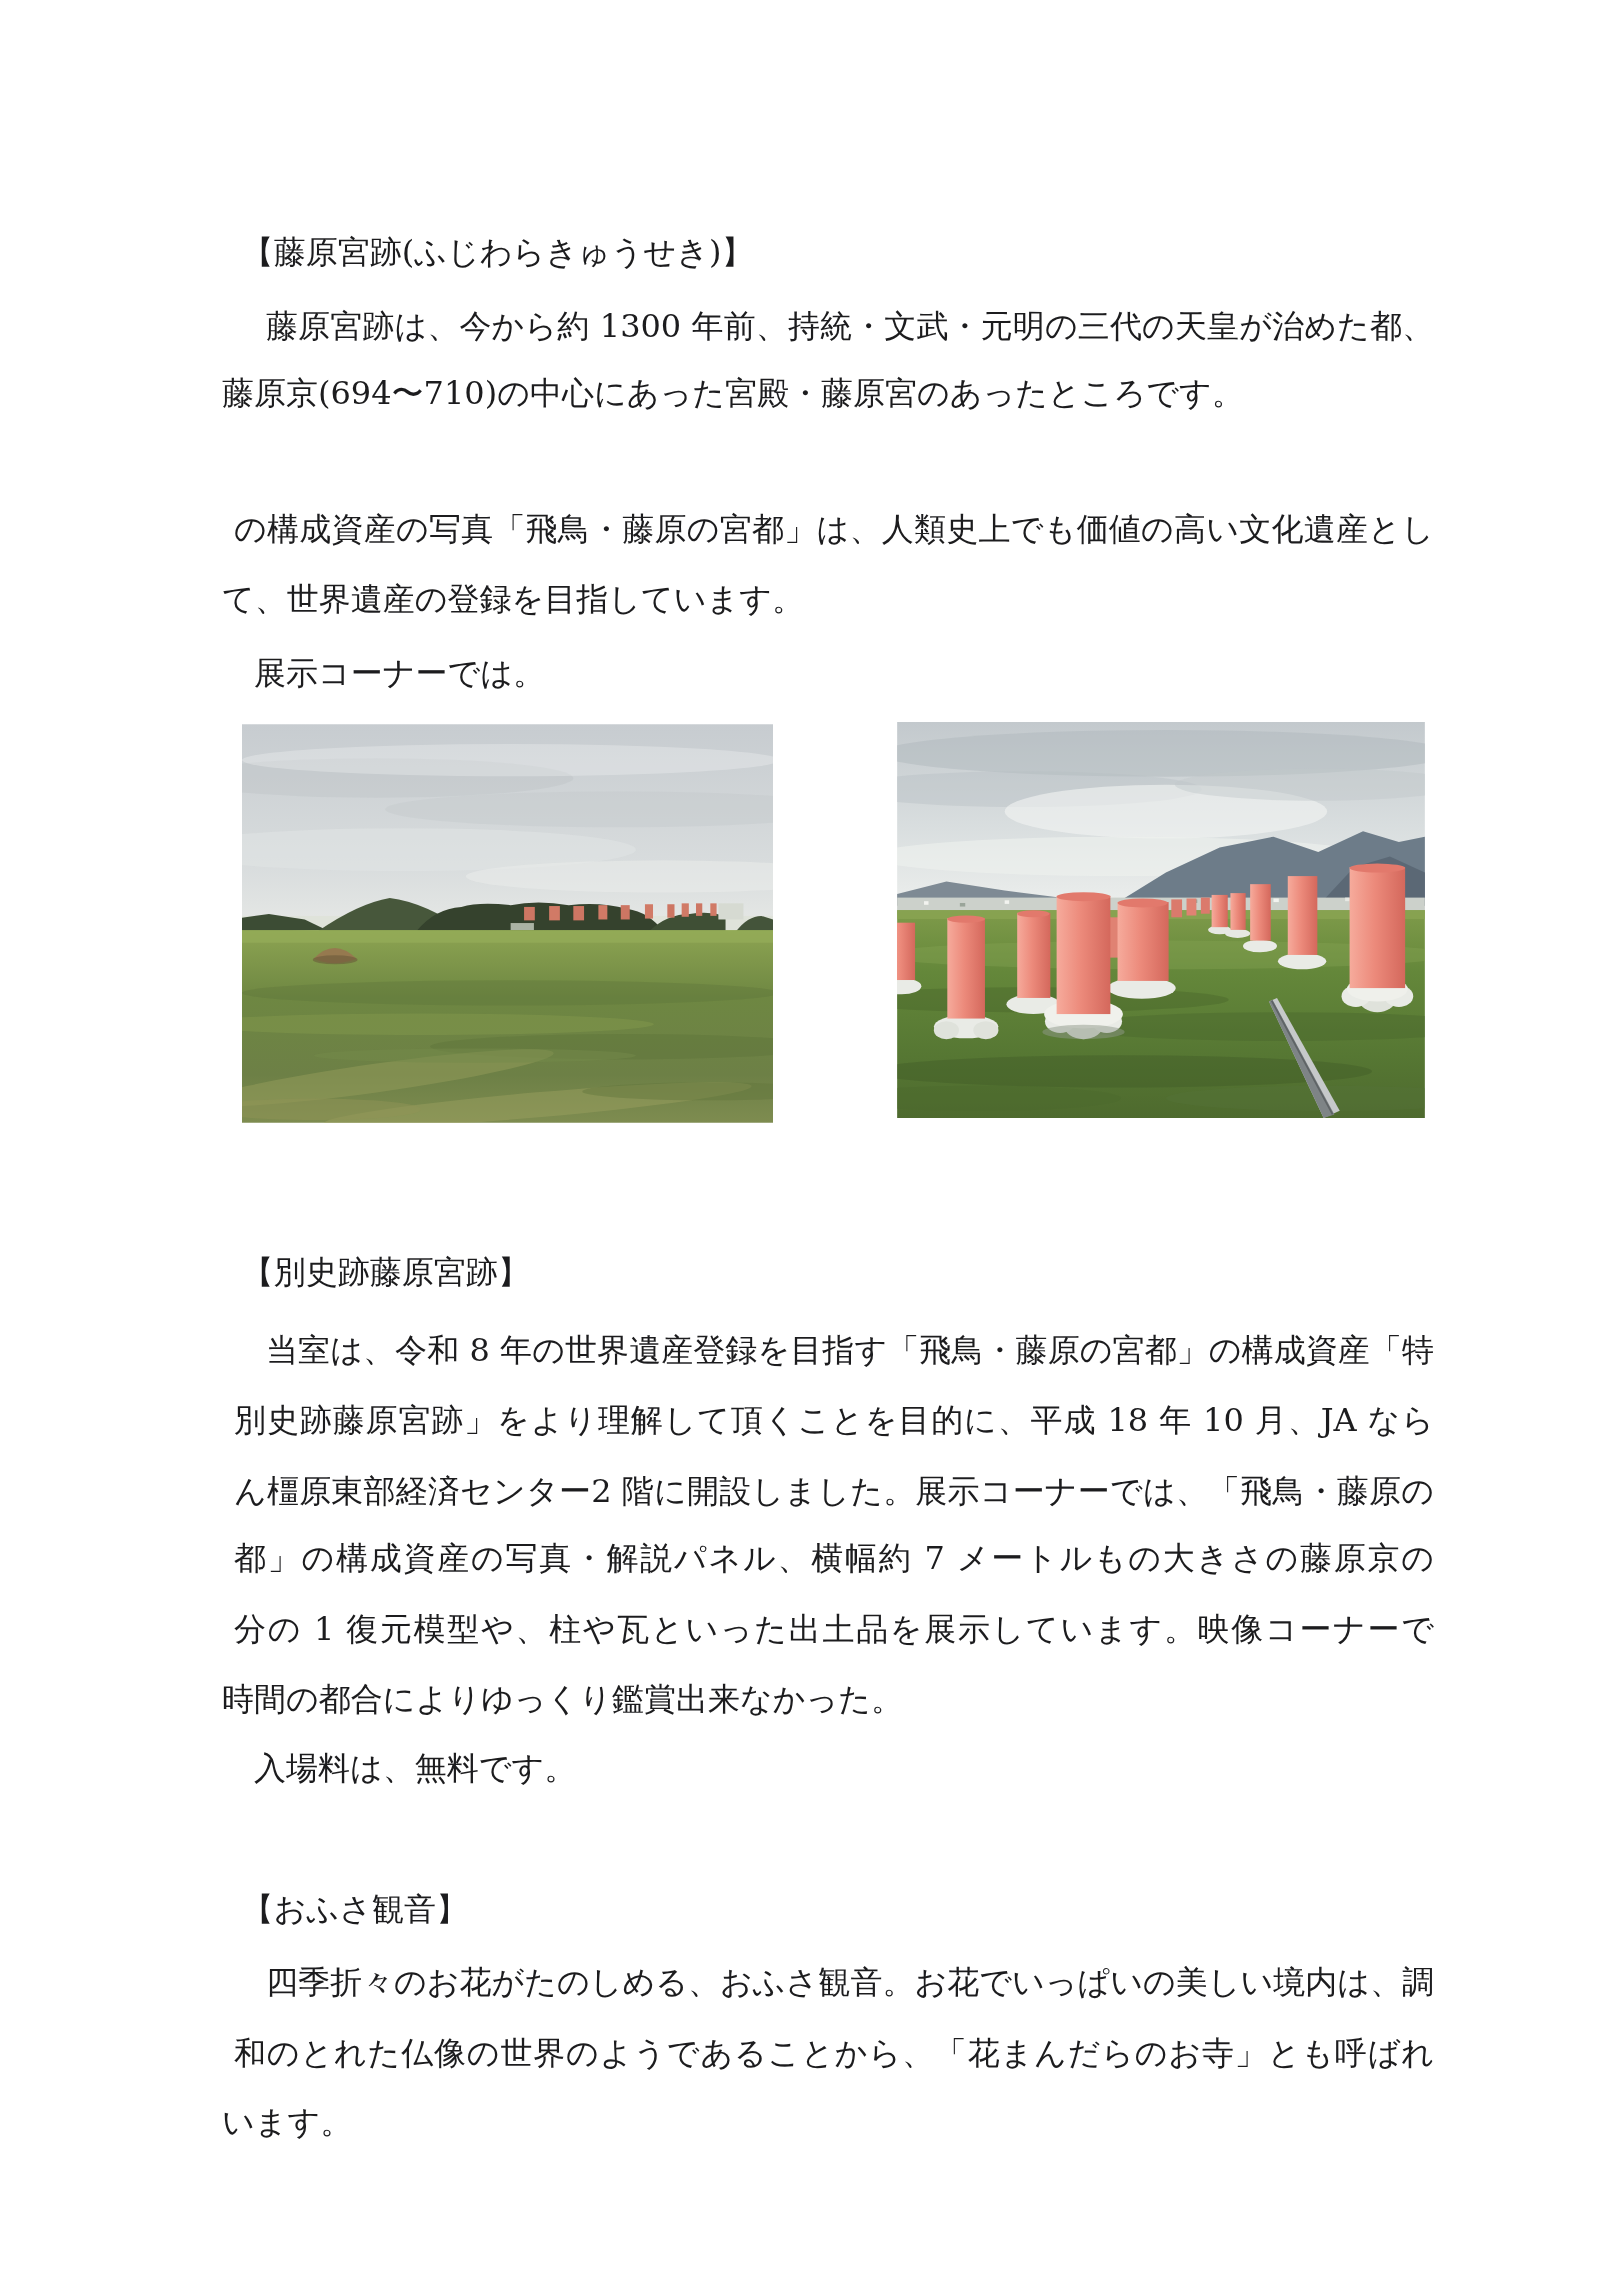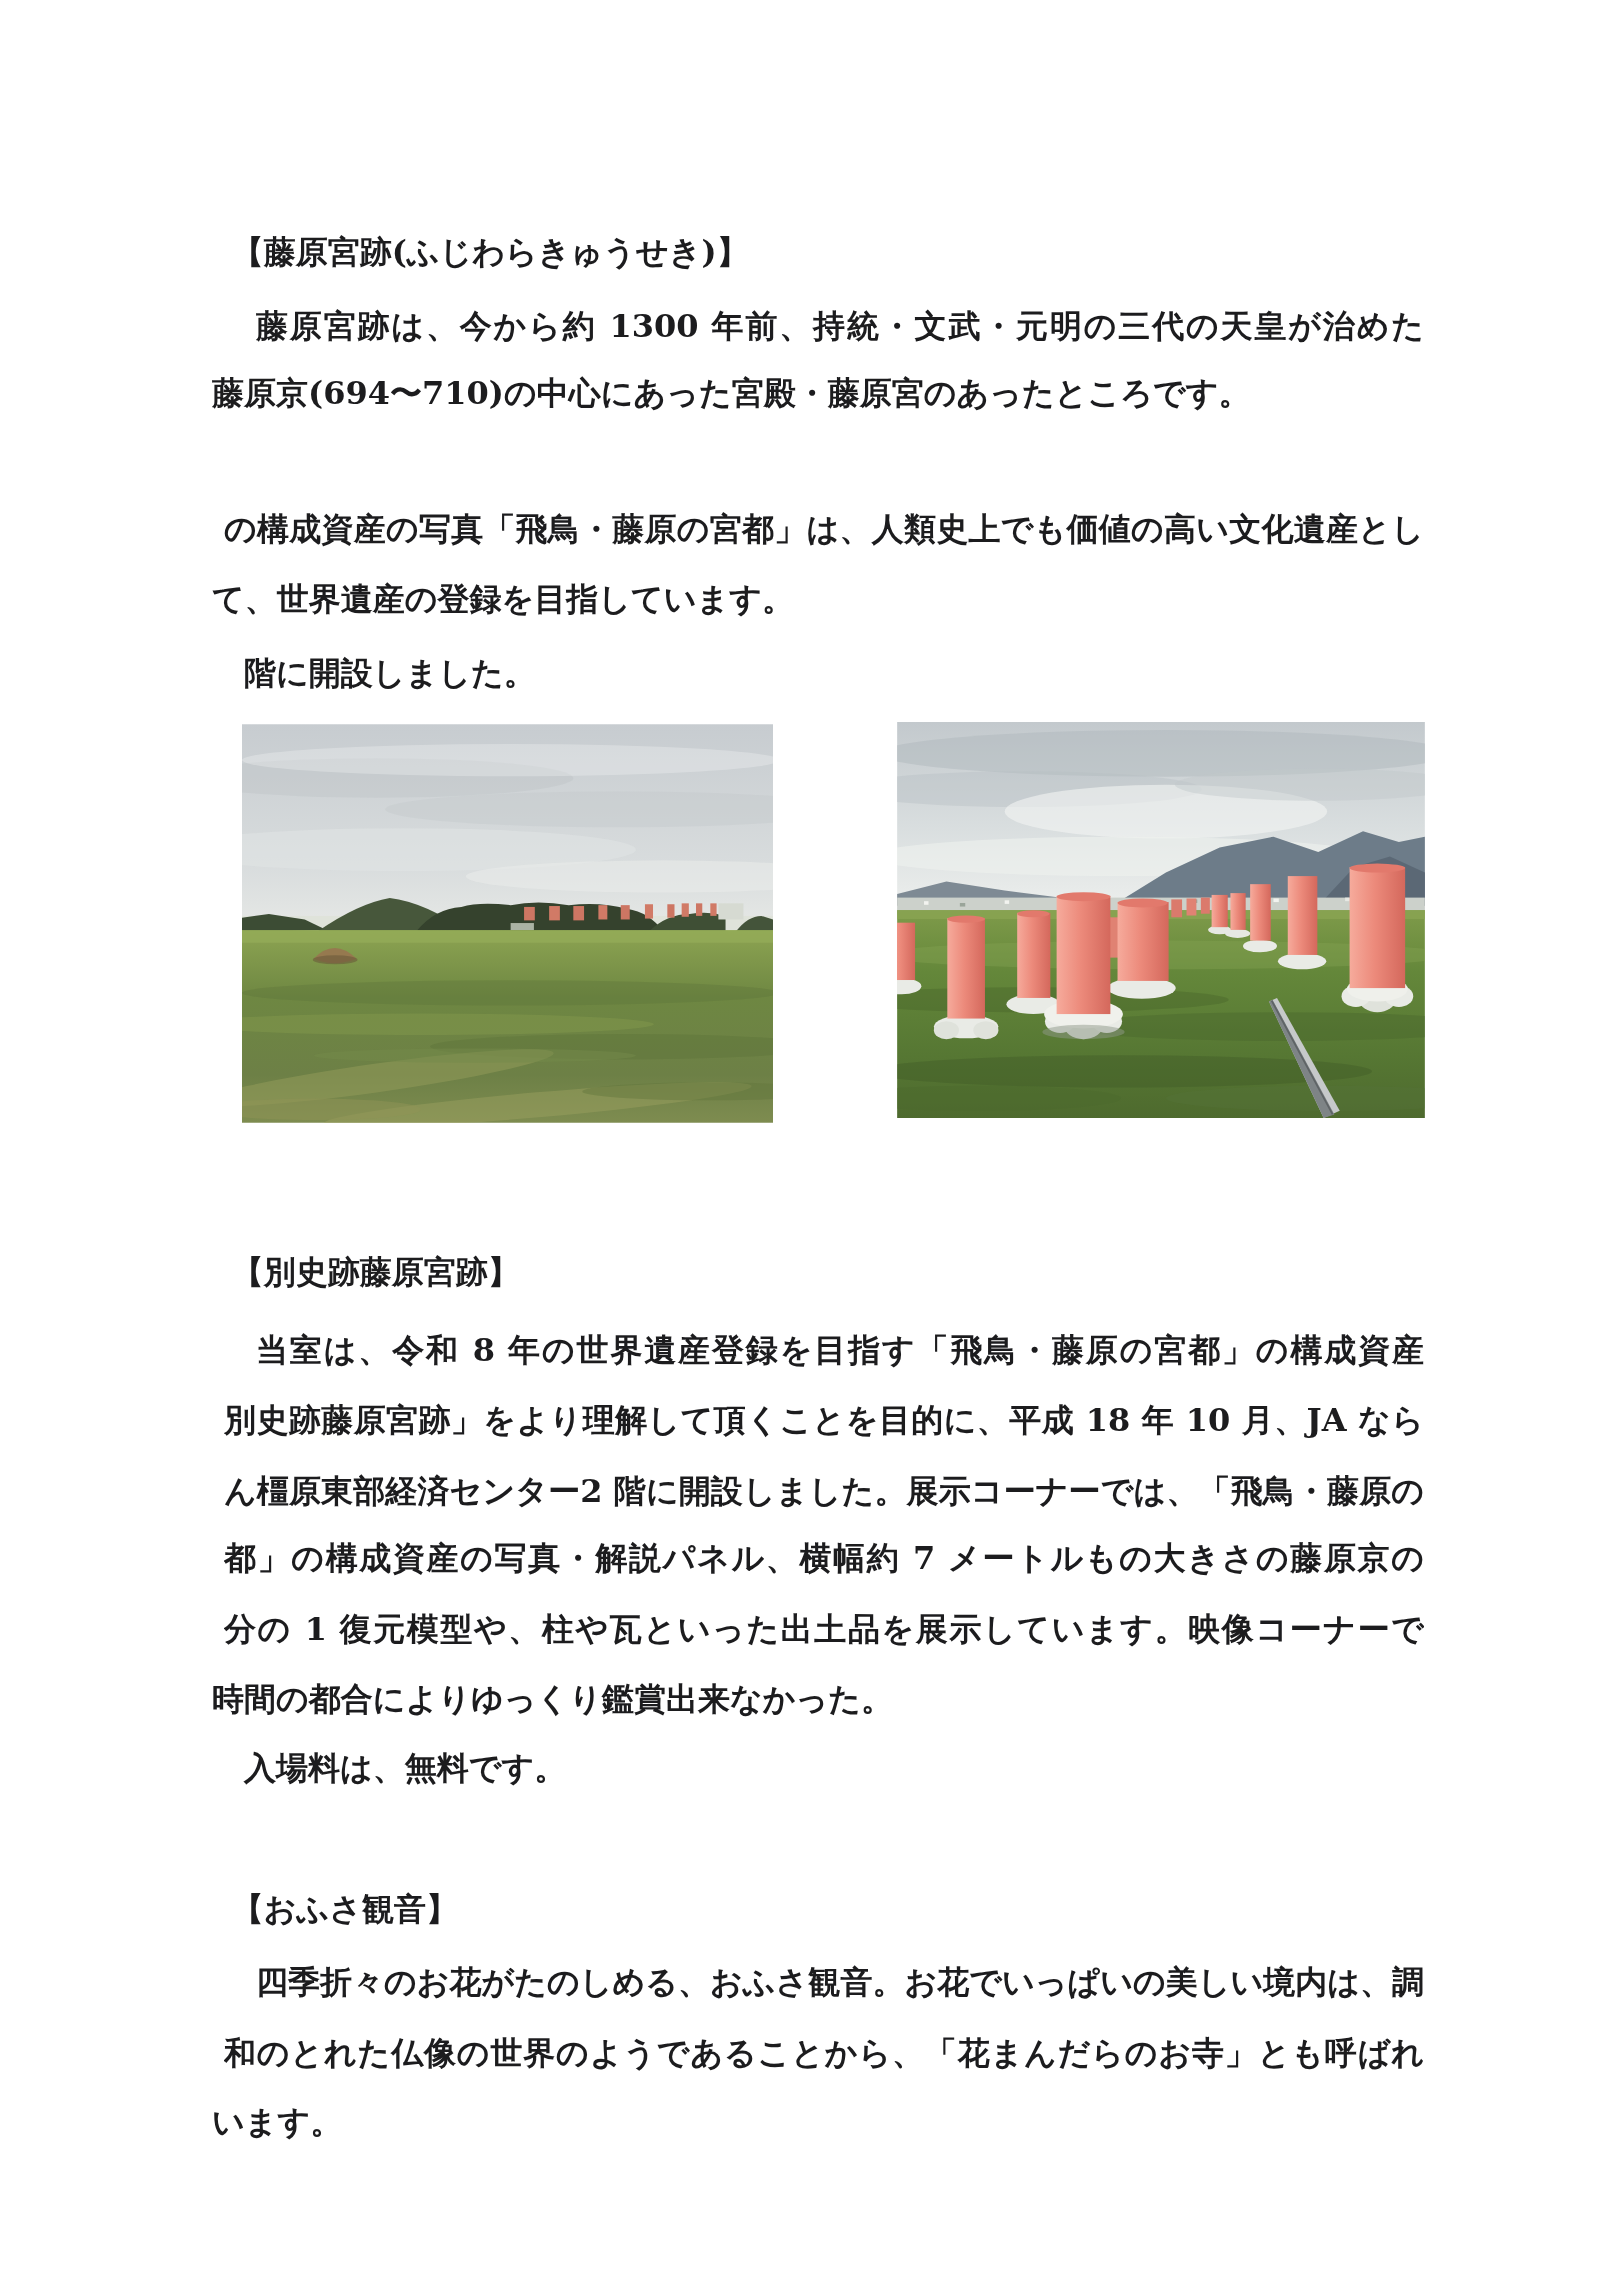--- a/index.html
+++ b/index.html
@@ -6,44 +6,43 @@
   .page{
     position:relative;
     width:1620px;height:2293px;
     background:#ffffff;
     font-family:"DejaVu Serif","Liberation Serif",serif;
     color:#1c1c1e;
     overflow:hidden;
   }
   .tline{
     position:absolute;
-    left:212px;width:1200px;height:69px;
+    left:222px;width:1200px;height:69px;
     line-height:69px;font-size:32px;
     overflow:hidden;white-space:normal;
     text-align:left;
-    font-weight:bold;
   }
   .just{text-align:justify;text-justify:inter-character;margin-left:12px;}
   .just::after{content:"";display:inline-block;width:100%;height:0;}
   .indent{text-indent:32px;}
   .hind{text-indent:19.7px;}
   .photo{position:absolute;margin:0;padding:0;display:block;}
   .photo svg{display:block;}
 </style>
 </head>
 <body>
 
 <div class="page">
 
   <div class="tline hind" style="top:218px">【藤原宮跡(ふじわらきゅうせき)】</div>
   <div class="tline just indent" style="top:292px">藤原宮跡は、今から約 1300 年前、持統・文武・元明の三代の天皇が治めた都、</div>
   <div class="tline" style="top:359px">藤原京(694〜710)の中心にあった宮殿・藤原宮のあったところです。</div>
   <div class="tline just" style="top:495px">の構成資産の写真「飛鳥・藤原の宮都」は、人類史上でも価値の高い文化遺産とし</div>
   <div class="tline" style="top:565px">て、世界遺産の登録を目指しています。</div>
-  <div class="tline indent" style="top:639px">階に開設しました。</div>
+  <div class="tline indent" style="top:639px">展示コーナーでは。</div>
 
   <figure class="photo" style="left:242px;top:724px;width:531px;height:399px" aria-label="藤原宮跡の広い草原。遠くに山と木立、右手に小さな赤い柱列が見える">
     <svg width="531" height="399" viewBox="0 0 593 445">
       <defs>
         <linearGradient id="skyL" x1="0" y1="0" x2="0" y2="1">
           <stop offset="0" stop-color="#c7ccd0"></stop>
           <stop offset="0.65" stop-color="#d8dcdd"></stop>
           <stop offset="1" stop-color="#e8eae7"></stop>
         </linearGradient>
         <linearGradient id="grassL" x1="0" y1="0" x2="0" y2="1">

